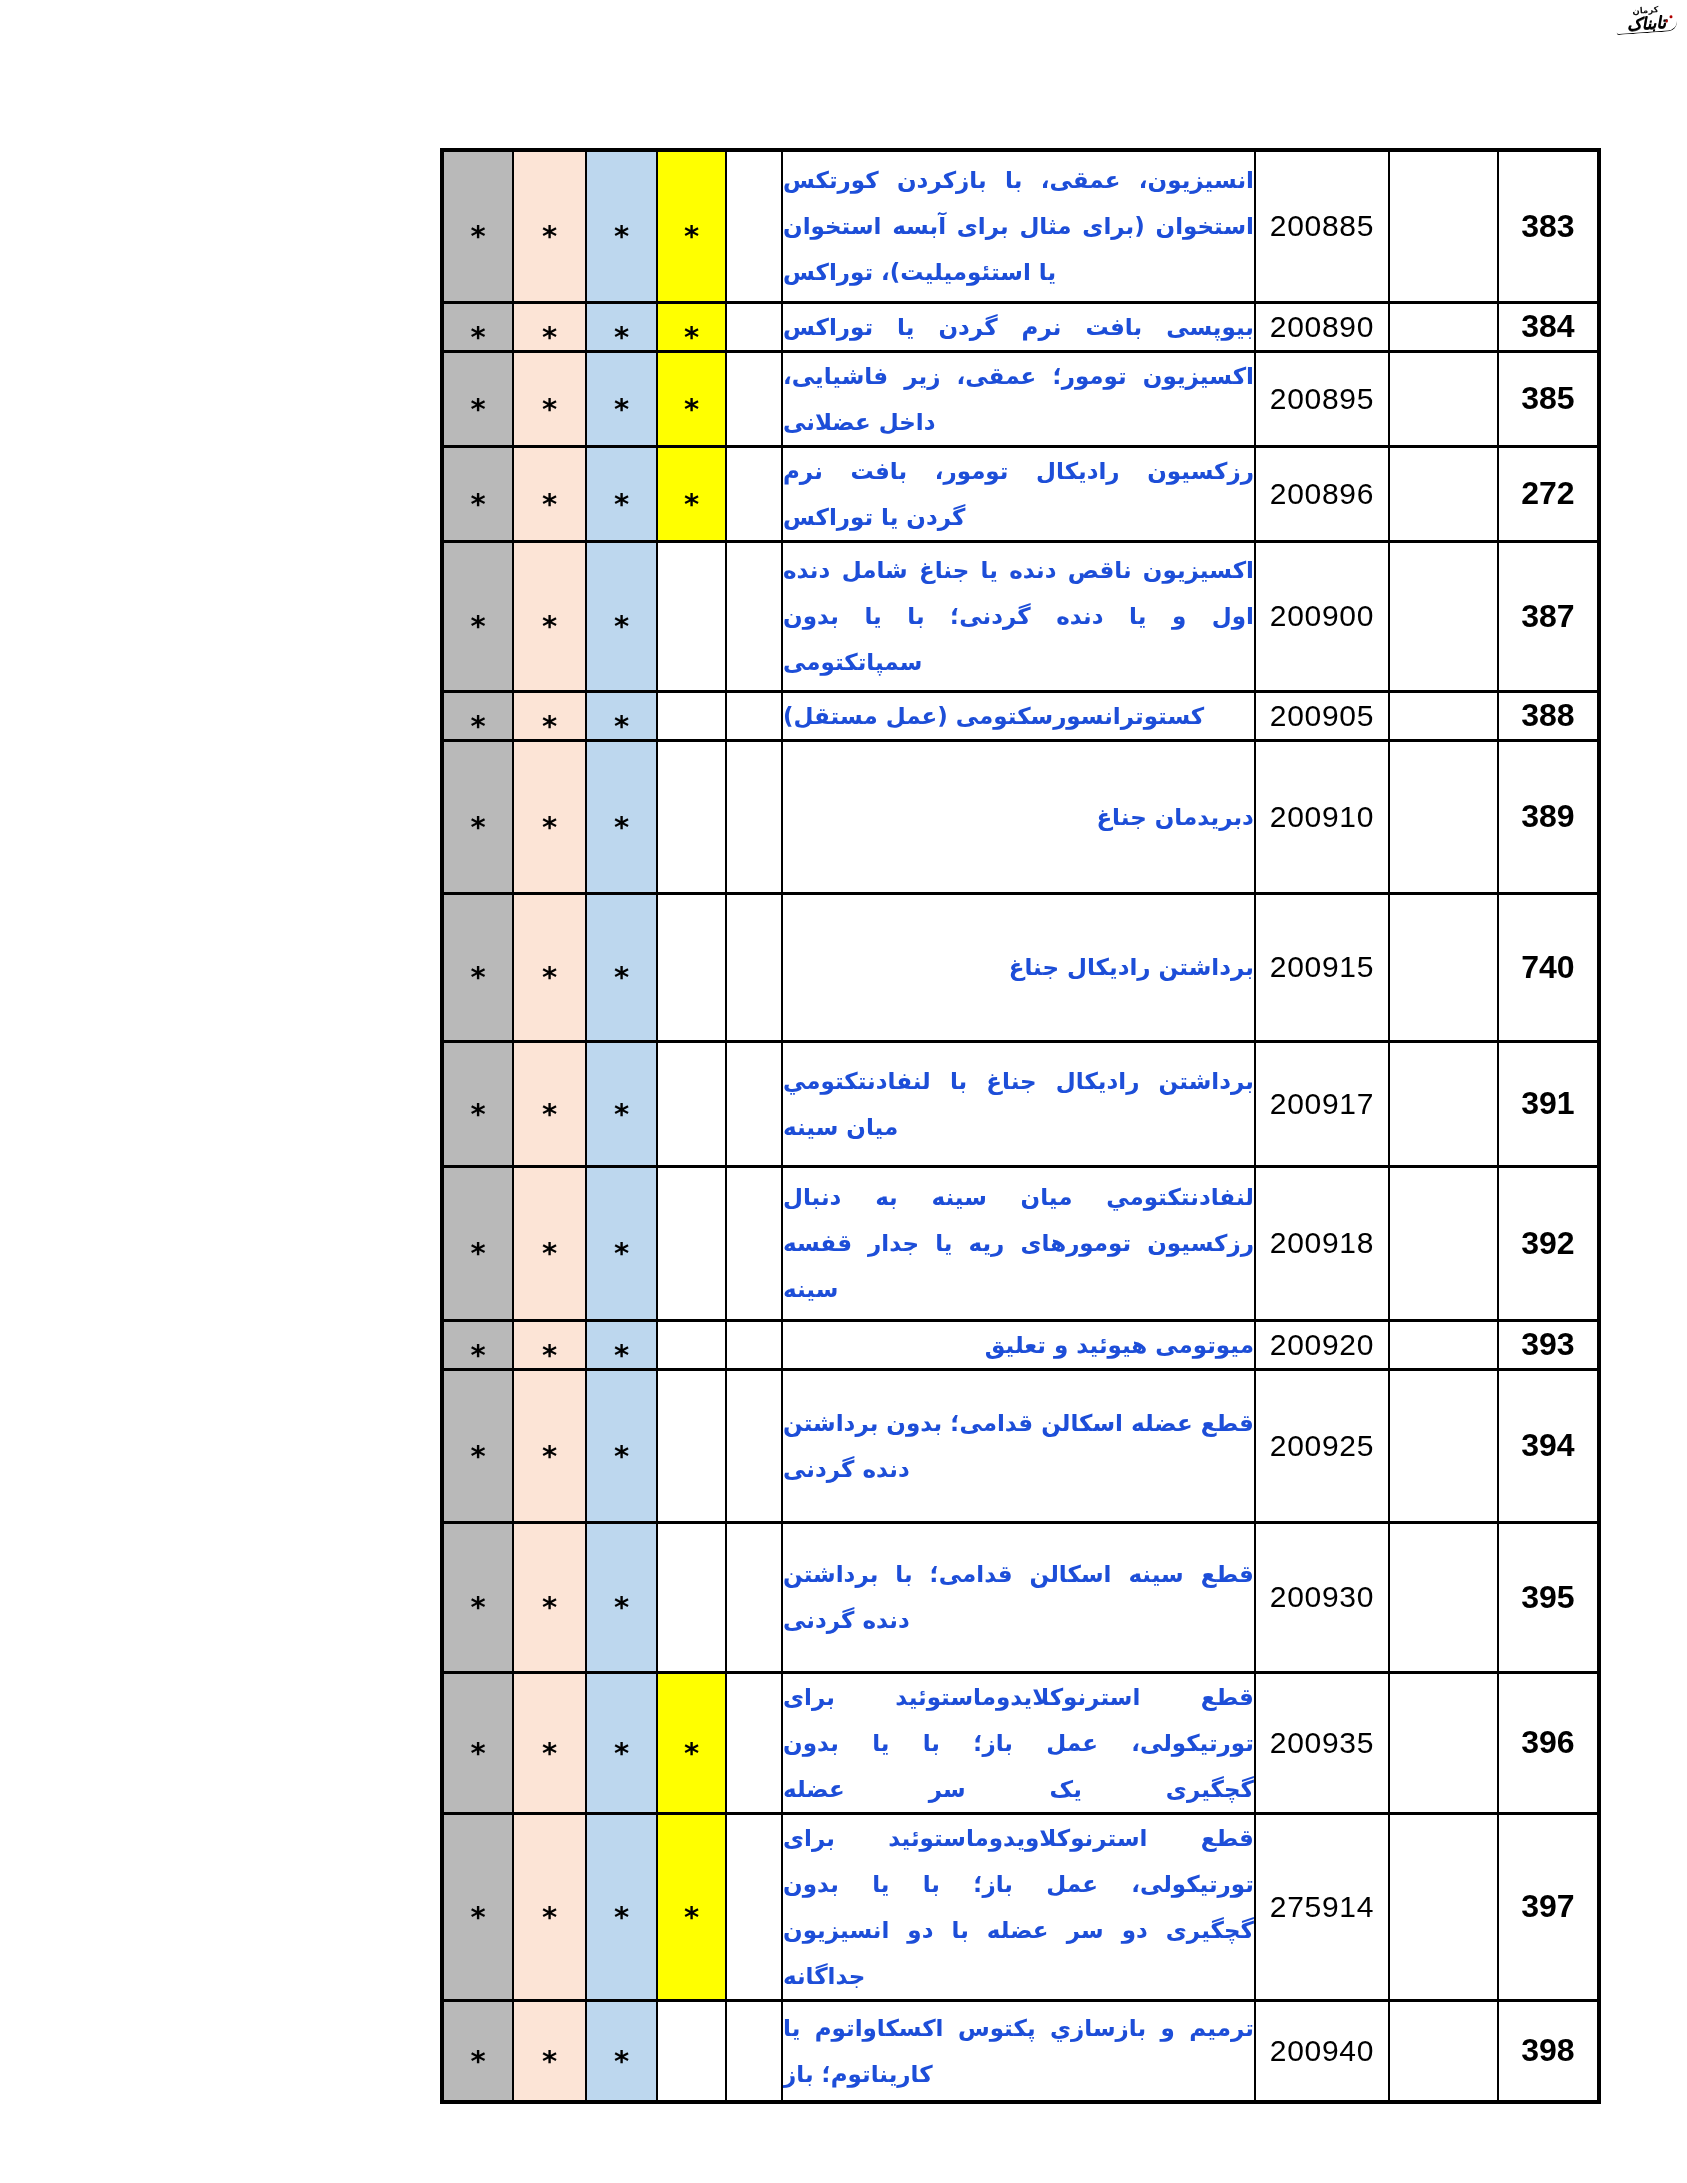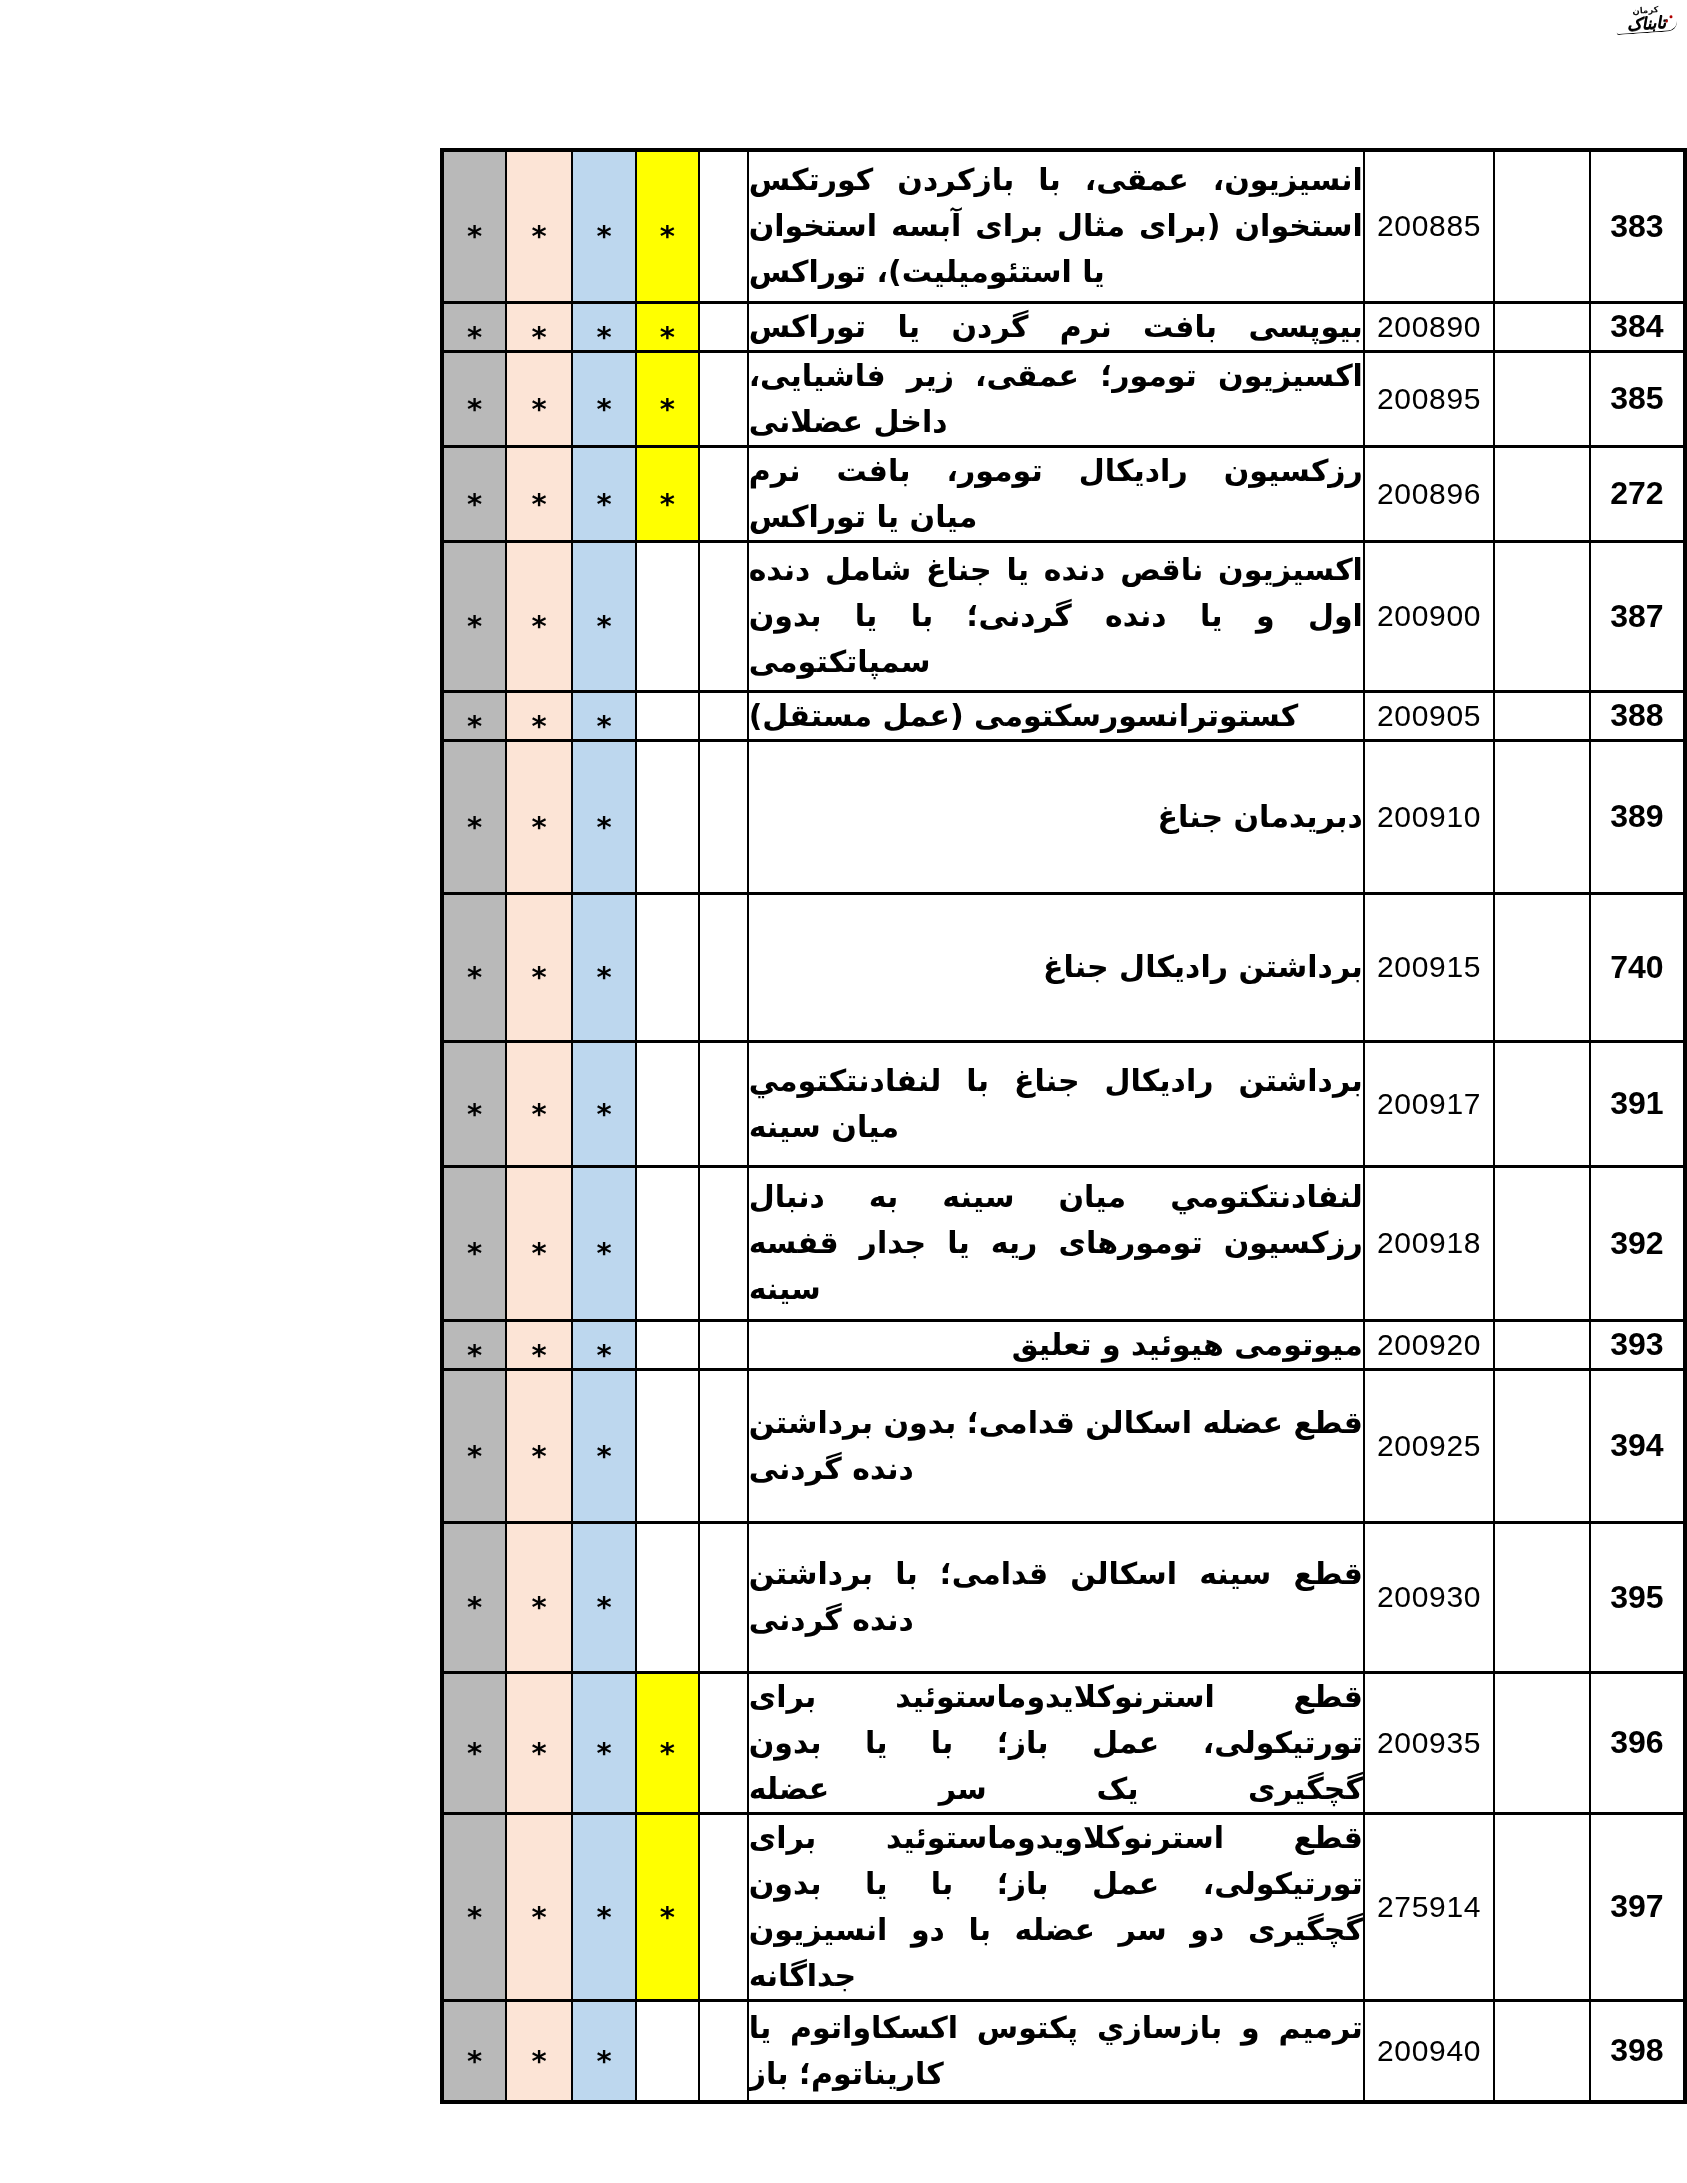--- a/index.html
+++ b/index.html
@@ -22,21 +22,21 @@
     border-collapse:collapse;table-layout:fixed;background:#fff;
     border:4px solid #000;
   }
   table.grid td{
     border:2.6px solid #000;border-top-width:3.3px;border-bottom-width:3.3px;
     padding:0;vertical-align:middle;overflow:hidden;
   }
   td.star-cell{text-align:center;font-size:29px;font-weight:bold;color:#000;}
   td.star-cell .star{display:inline-block;transform:translateY(28%);}
   td.desc-cell{
-    direction:rtl;font-size:30px;font-weight:bold;color:#000000;
+    direction:rtl;font-size:23px;font-weight:bold;color:#1d4ed8;
     line-height:46px;padding:0 5.3px;
   }
   .desc-line{white-space:nowrap;}
   .line-j{text-align:justify;text-align-last:justify;}
   .line-l{text-align:left;}
   .line-r{text-align:right;}
   td.code-cell{
     text-align:center;font-family:"Liberation Sans", sans-serif;
     font-size:30px;color:#000;letter-spacing:0.7px;
   }
@@ -111,21 +111,21 @@
         <td class="num-cell">385</td>
       </tr>
       <tr style="height: 73px;">
         <td class="star-cell" style="background: rgb(185, 185, 185);"><span class="star">*</span></td>
         <td class="star-cell" style="background: rgb(252, 228, 214);"><span class="star">*</span></td>
         <td class="star-cell" style="background: rgb(189, 215, 238);"><span class="star">*</span></td>
         <td class="star-cell" style="background: rgb(255, 255, 0);"><span class="star">*</span></td>
         <td></td>
         <td class="desc-cell">
           <div class="desc-line line-j">رزکسیون رادیکال تومور، بافت نرم</div>
-          <div class="desc-line line-l">میان یا توراکس</div>
+          <div class="desc-line line-l">گردن یا توراکس</div>
         </td>
         <td class="code-cell">200896</td>
         <td></td>
         <td class="num-cell">272</td>
       </tr>
       <tr style="height: 150px;">
         <td class="star-cell" style="background: rgb(185, 185, 185);"><span class="star">*</span></td>
         <td class="star-cell" style="background: rgb(252, 228, 214);"><span class="star">*</span></td>
         <td class="star-cell" style="background: rgb(189, 215, 238);"><span class="star">*</span></td>
         <td class="star-cell" style="background: rgb(255, 255, 255);"></td>

